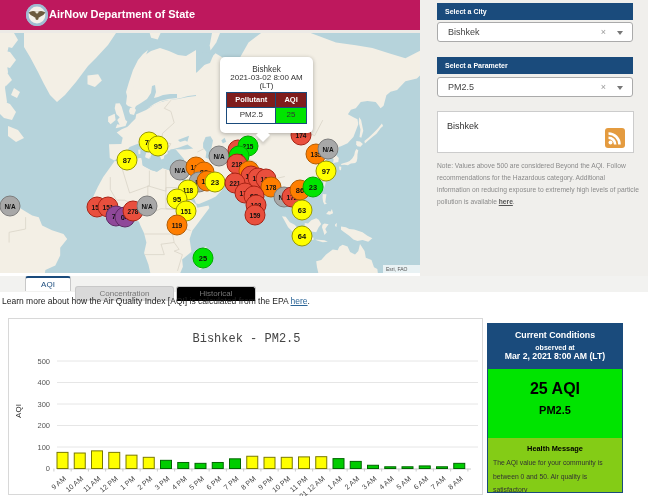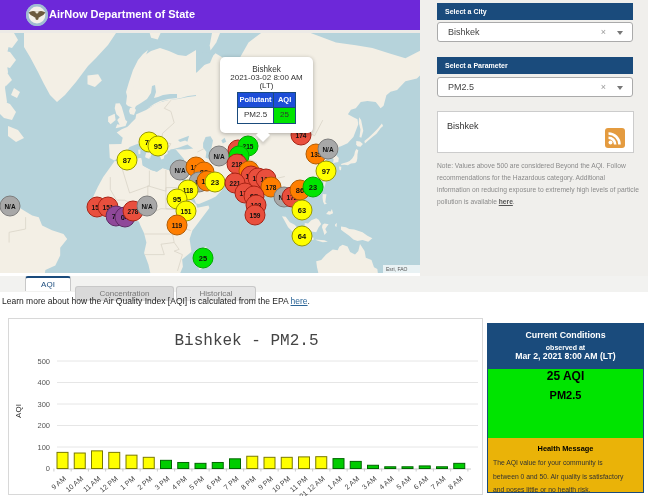--- a/index.html
+++ b/index.html
@@ -1,48 +1,48 @@
 <!DOCTYPE html>
 <html><head><meta charset="utf-8"><style>
 *{margin:0;padding:0;box-sizing:border-box}
 body{width:648px;height:500px;font-family:"Liberation Sans",sans-serif;background:#fff;position:relative;overflow:hidden}
 .abs{position:absolute}
 
-#maphdr{left:0;top:0;width:420px;height:30px;background:#6d28d9;color:#fff}
+#maphdr{left:0;top:0;width:420px;height:30px;background:#be185d;color:#fff}
 #maphdr .ttl{position:absolute;left:49px;top:8px;font-size:11px;font-weight:bold}
 #seal{position:absolute;left:26px;top:4px;width:22px;height:22px;border-radius:50%;background:#9fc1d8;}
 #mapbox{left:0;top:33px;width:420px;height:240px;background:#b6d3db}
 
 #popup{left:220px;top:57px;width:93px;height:76px;background:#fff;border-radius:5px;box-shadow:0 1px 4px rgba(0,0,0,.3);z-index:30;text-align:center;font-size:8px;color:#333;line-height:8.2px}
 #popup .tip{position:absolute;left:38px;bottom:-7px;width:10px;height:10px;background:#fff;transform:rotate(45deg);box-shadow:2px 2px 3px rgba(0,0,0,.15)}
 #popup table{border-collapse:collapse;margin:1px auto 0;font-size:8px}
-#popup th{background:#1d4ed8;color:#fff;font-weight:bold;font-size:7.5px;padding:3px 1px;border:1px solid #1a4b7c}
+#popup th{background:#7f1d1d;color:#fff;font-weight:bold;font-size:7.5px;padding:3px 8px;border:1px solid #1a4b7c}
 #popup td{padding:3.5px 6px;border:1px solid #1a4b7c}
 
 .sbar{left:437px;width:196px;height:17px;background:#1a4b7c;color:#fff;font-weight:bold;font-size:7px;line-height:17px;padding-left:8px}
 .sbox{left:437px;width:196px;height:20px;background:#fff;border:1px solid #aaa;border-radius:3px;font-size:9px;color:#444;line-height:19px;padding-left:10px}
 .sbox .x{position:absolute;right:26px;top:0;color:#999;font-size:9px}
 .sbox .car{position:absolute;right:9px;top:8px;width:0;height:0;border-left:3.5px solid transparent;border-right:3.5px solid transparent;border-top:4.5px solid #777}
 #rssbox{left:437px;top:111px;width:197px;height:42px;background:#fff;border:1px solid #ccc;font-size:9px;color:#333;padding:9px 0 0 9px}
 #rssicon{position:absolute;right:8px;bottom:4px;width:20px;height:20px;border-radius:3px;background:#e49b3f}
 .note{left:437px;top:160px;width:215px;font-size:6.7px;color:#8a8a8a;line-height:11.9px}
 .note a{color:#555;font-weight:bold;text-decoration:underline}
 
 #tabrow{left:0;top:276px;width:648px;height:16px;background:#f2f2f0}
 .tab{position:absolute;top:286px;height:15px;font-size:8px;text-align:center;line-height:14px;border:1px solid #c8c8c8;border-bottom:none;border-radius:3px 3px 0 0}
 #tab1{left:25px;top:276px;width:46px;background:#fff;color:#1a4b7c;border-top:2px solid #1a4b7c}
 #tab2{left:75px;width:99px;background:#d9d9d9;color:#777}
-#tab3{left:176px;width:80px;background:#e5e5e5;color:#777}
+#tab3{left:176px;width:80px;background:#000000;color:#777}
 #learn{left:2px;top:296px;font-size:8.5px;color:#222}
 #learn a{color:#2a6496;text-decoration:underline}
 
 #chartp{left:8px;top:318px;width:475px;height:177px;background:#fff;border:1px solid #d8d8d8}
-#ctitle{left:0;top:13px;width:475px;text-align:center;font-family:"Liberation Mono",monospace;font-size:16px;color:#444}
-
-#cc{left:487px;top:323px;width:157px;height:170px;border:1px solid #1a4b7c;background:#eab308;overflow:hidden}
+#ctitle{left:0;top:13px;width:475px;text-align:center;font-family:"Liberation Mono",monospace;font-size:12px;color:#444}
+
+#cc{left:487px;top:323px;width:136px;height:170px;border:1px solid #1a4b7c;background:#84cc16;overflow:hidden}
 #cchdr{left:0;top:0;width:100%;height:45px;background:#1a4b7c;color:#fff;text-align:center}
 #ccgreen{left:0;top:45px;width:100%;height:69px;background:#00e400;color:#000;text-align:center;font-weight:bold}
 #cchealth{left:0;top:114px;width:100%;text-align:center}
 </style></head>
 <body>
 <div class="abs" id="maphdr">
   <div id="seal"><svg width="22" height="22" viewBox="0 0 22 22">
         <circle cx="11" cy="11" r="11" fill="#a0bcd2"></circle>
         <circle cx="11" cy="11" r="8.4" fill="#f4f1ea"></circle>
         <path d="M2.6 8.6 Q6.5 5.8 9.8 7.8 L11 7 L12.2 7.8 Q15.5 5.8 19.4 8.6 Q17.6 11.8 14.6 12.4 Q13.6 13.4 12.7 13.4 L12.4 15.3 Q11 16.5 9.6 15.3 L9.3 13.4 Q8.4 13.4 7.4 12.4 Q4.4 11.8 2.6 8.6 Z" fill="#6b5a3e"></path>
@@ -446,20 +446,20 @@
     </svg>
 </div>
 
 <div class="abs" id="cc">
   <div class="abs" id="cchdr">
     <div style="font-size:8.8px;font-weight:bold;margin-top:6px">Current Conditions</div>
     <div style="font-size:7px;font-weight:bold;margin-top:3.5px">observed at</div>
     <div style="font-size:8.7px;font-weight:bold;margin-top:0">Mar 2, 2021 8:00 AM (LT)</div>
   </div>
   <div class="abs" id="ccgreen">
-    <div style="font-size:12px;">25 AQI</div>
+    <div style="font-size:16px;margin-top:11px">25 AQI</div>
     <div style="font-size:11px;margin-top:5.5px">PM2.5</div>
   </div>
   <div class="abs" id="cchealth">
     <div style="font-size:7.4px;font-weight:bold;margin-top:6px">Health Message</div>
     <div style="font-size:6.8px;color:#333;text-align:left;padding:3px 2px 0 5px;line-height:13.7px">The AQI value for your community is<br>between 0 and 50. Air quality is satisfactory<br>and poses little or no health risk.</div>
   </div>
 </div>
 
 </body></html>

